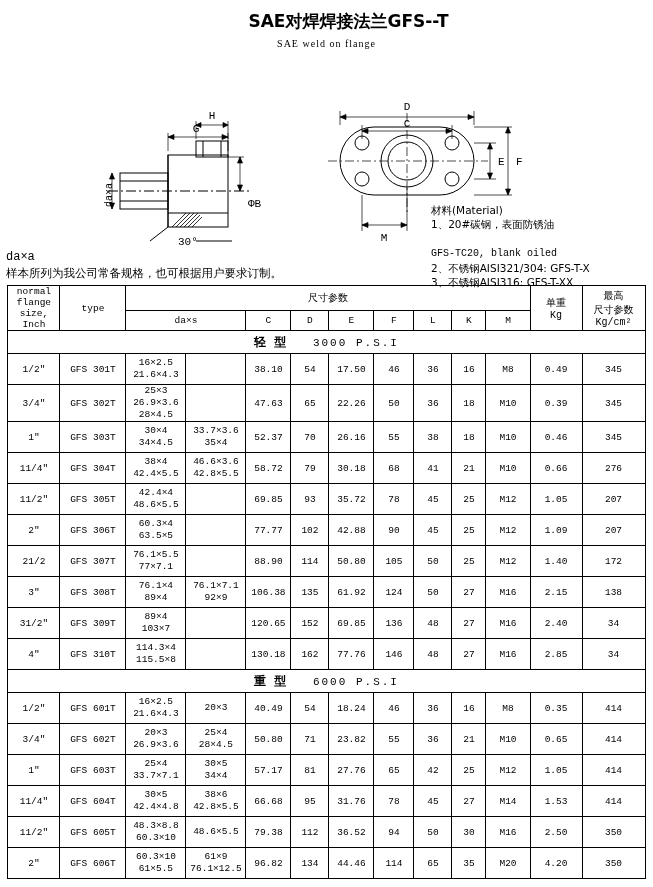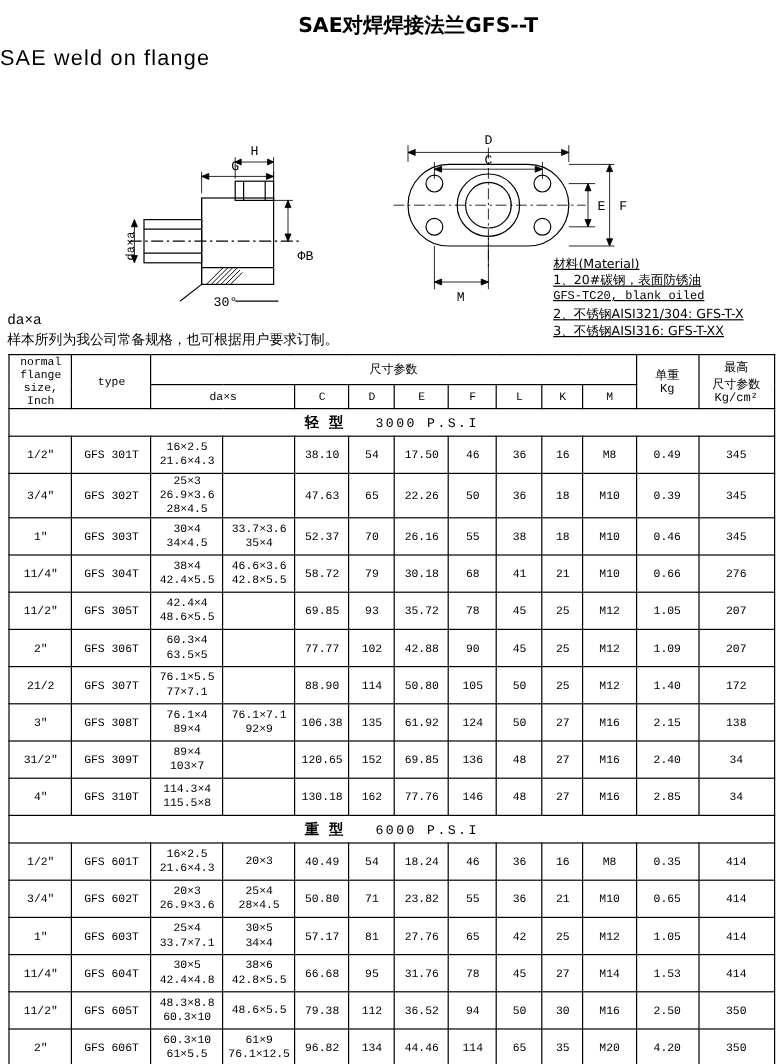--- a/index.html
+++ b/index.html
@@ -12,38 +12,37 @@
   }
   .page{position:relative;width:653px;height:887px;}
 
   
   .title-cn{
     text-align:center;font-size:17px;font-weight:bold;
     font-family:"DejaVu Sans", sans-serif;
     margin-top:10px;letter-spacing:0px;margin-left:44px;
   }
   .title-en{
-    text-align:left;font-size:18px;
-    font-family:Liberation Sans, sans-serif;
+    text-align:center;font-size:10px;
+    font-family:Liberation Serif, serif;
     margin-top:5px;letter-spacing:1px;
   }
 
   
   .drawing{position:relative;height:190px;margin-top:6px;}
   .drawing svg{position:absolute;left:0;top:0;}
 
   
   .material{
-    position:absolute;left:461px;top:148px;
+    position:absolute;left:431px;top:148px;
     font-size:10.5px;line-height:14px;
     font-family:"DejaVu Sans", sans-serif;
-    text-decoration:underline;
   }
   .material div{white-space:nowrap;}
-  .material .mono{font-family:"Liberation Mono", monospace;font-size:10px;}
+  .material .mono{font-family:"Liberation Mono", monospace;font-size:10px;margin-top:16px;}
 
   
   .notes{
     margin:4px 0 4px 6px;font-size:11.5px;line-height:16px;
     font-family:"DejaVu Sans", sans-serif;
   }
   .notes .first{font-family:"Liberation Mono", monospace;font-size:12px;}
 
   
   table.spec{

